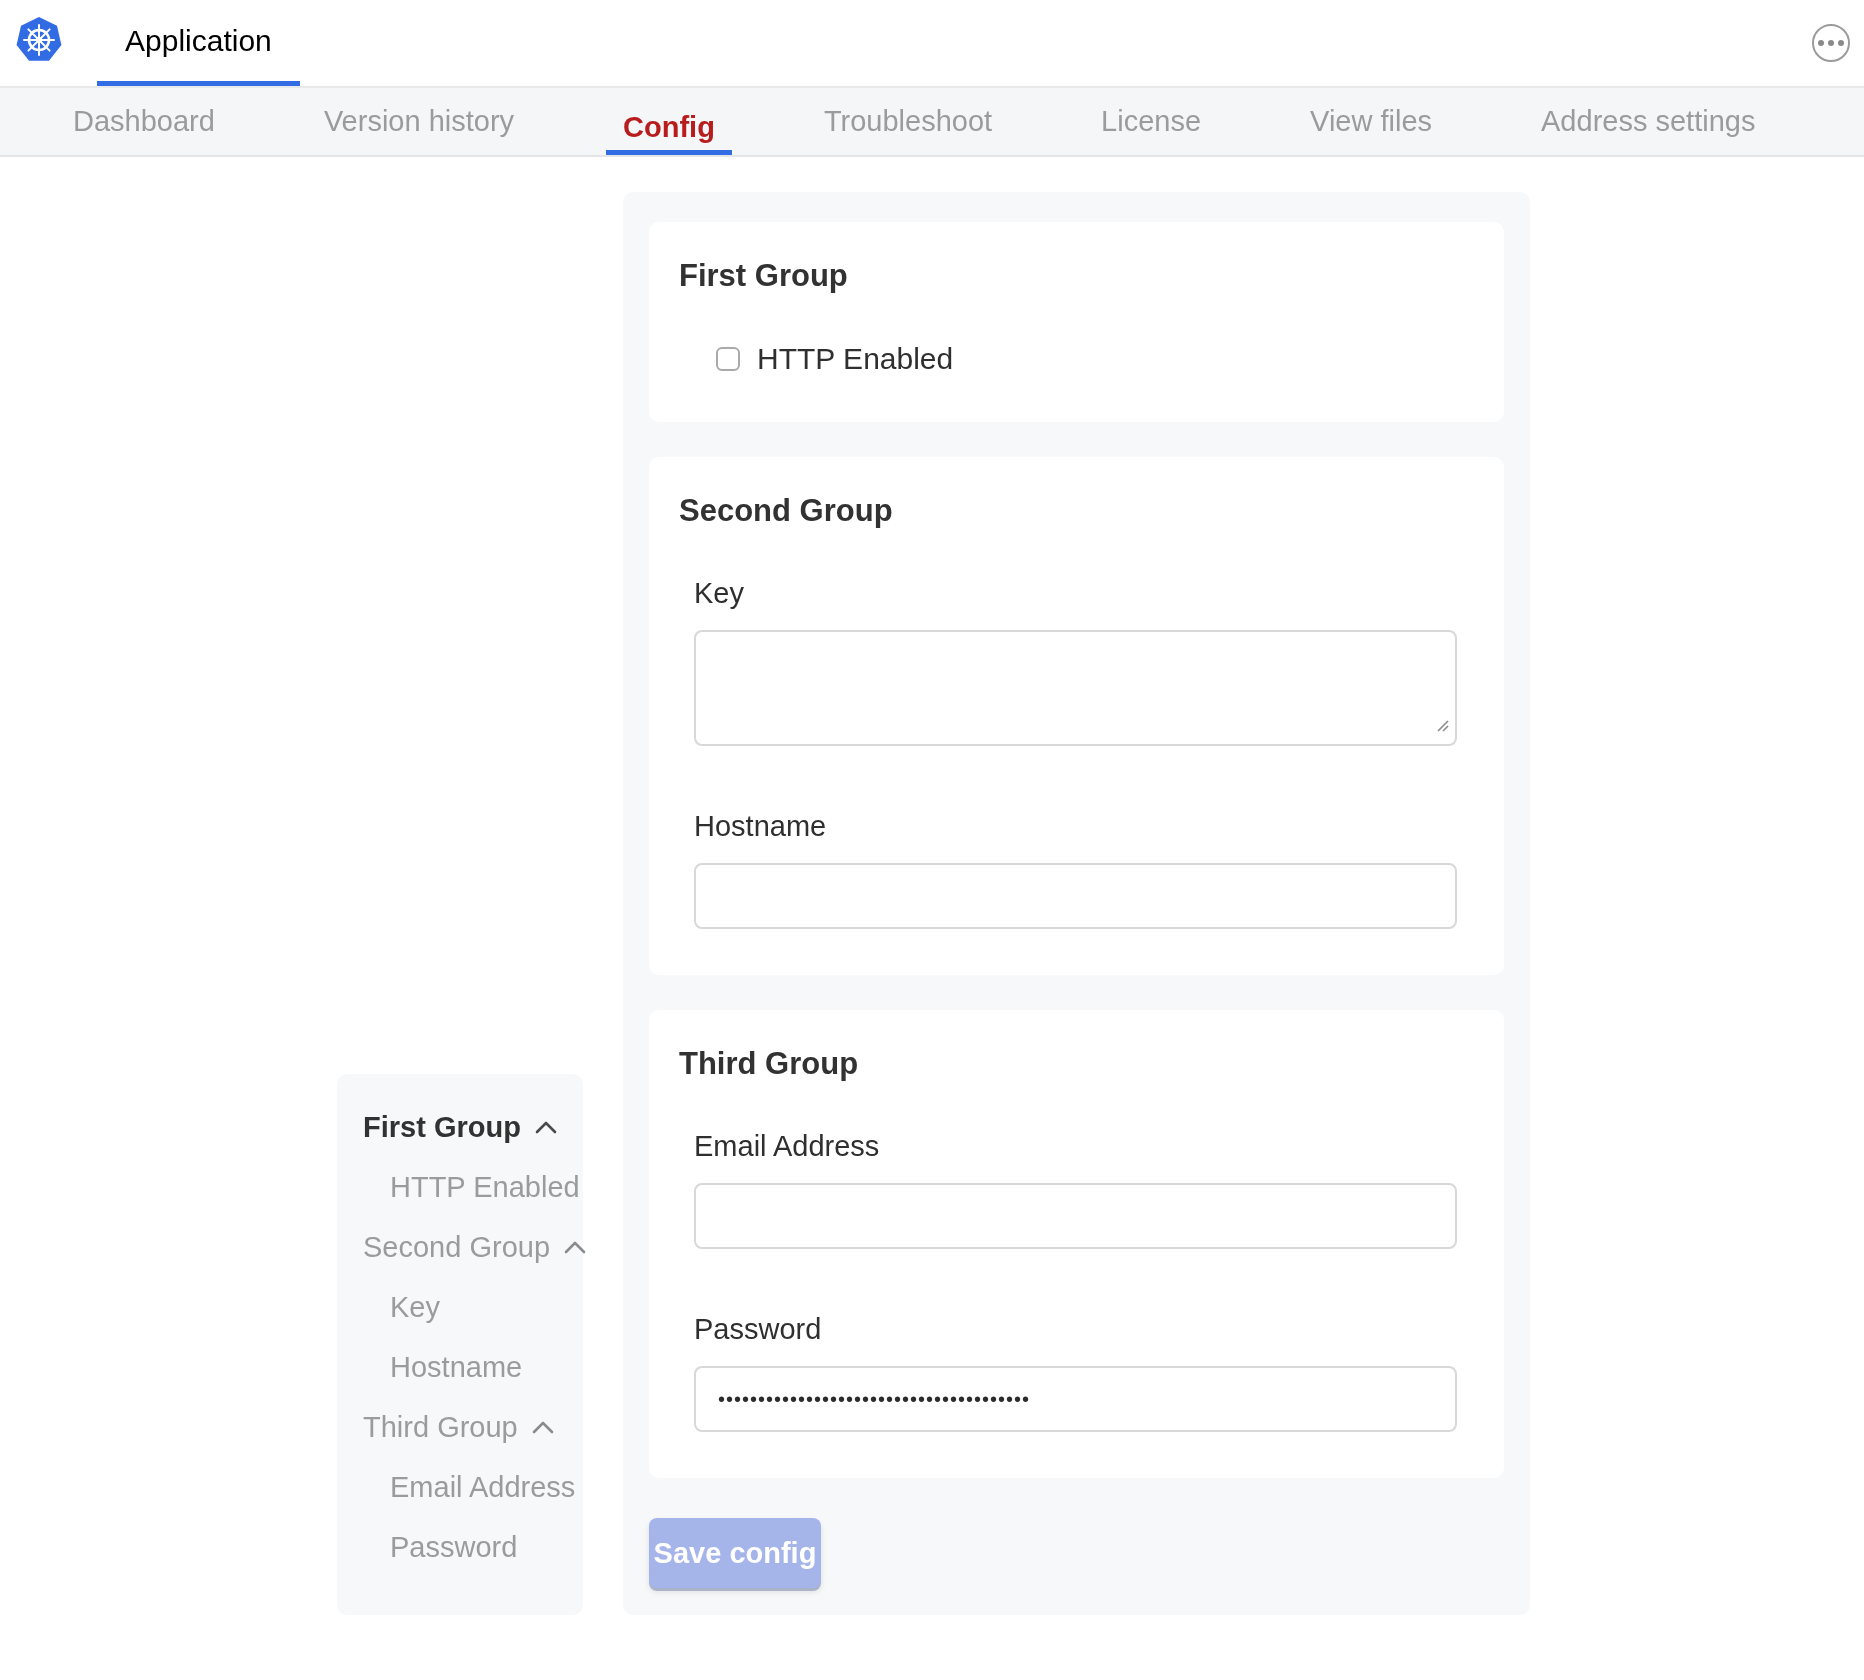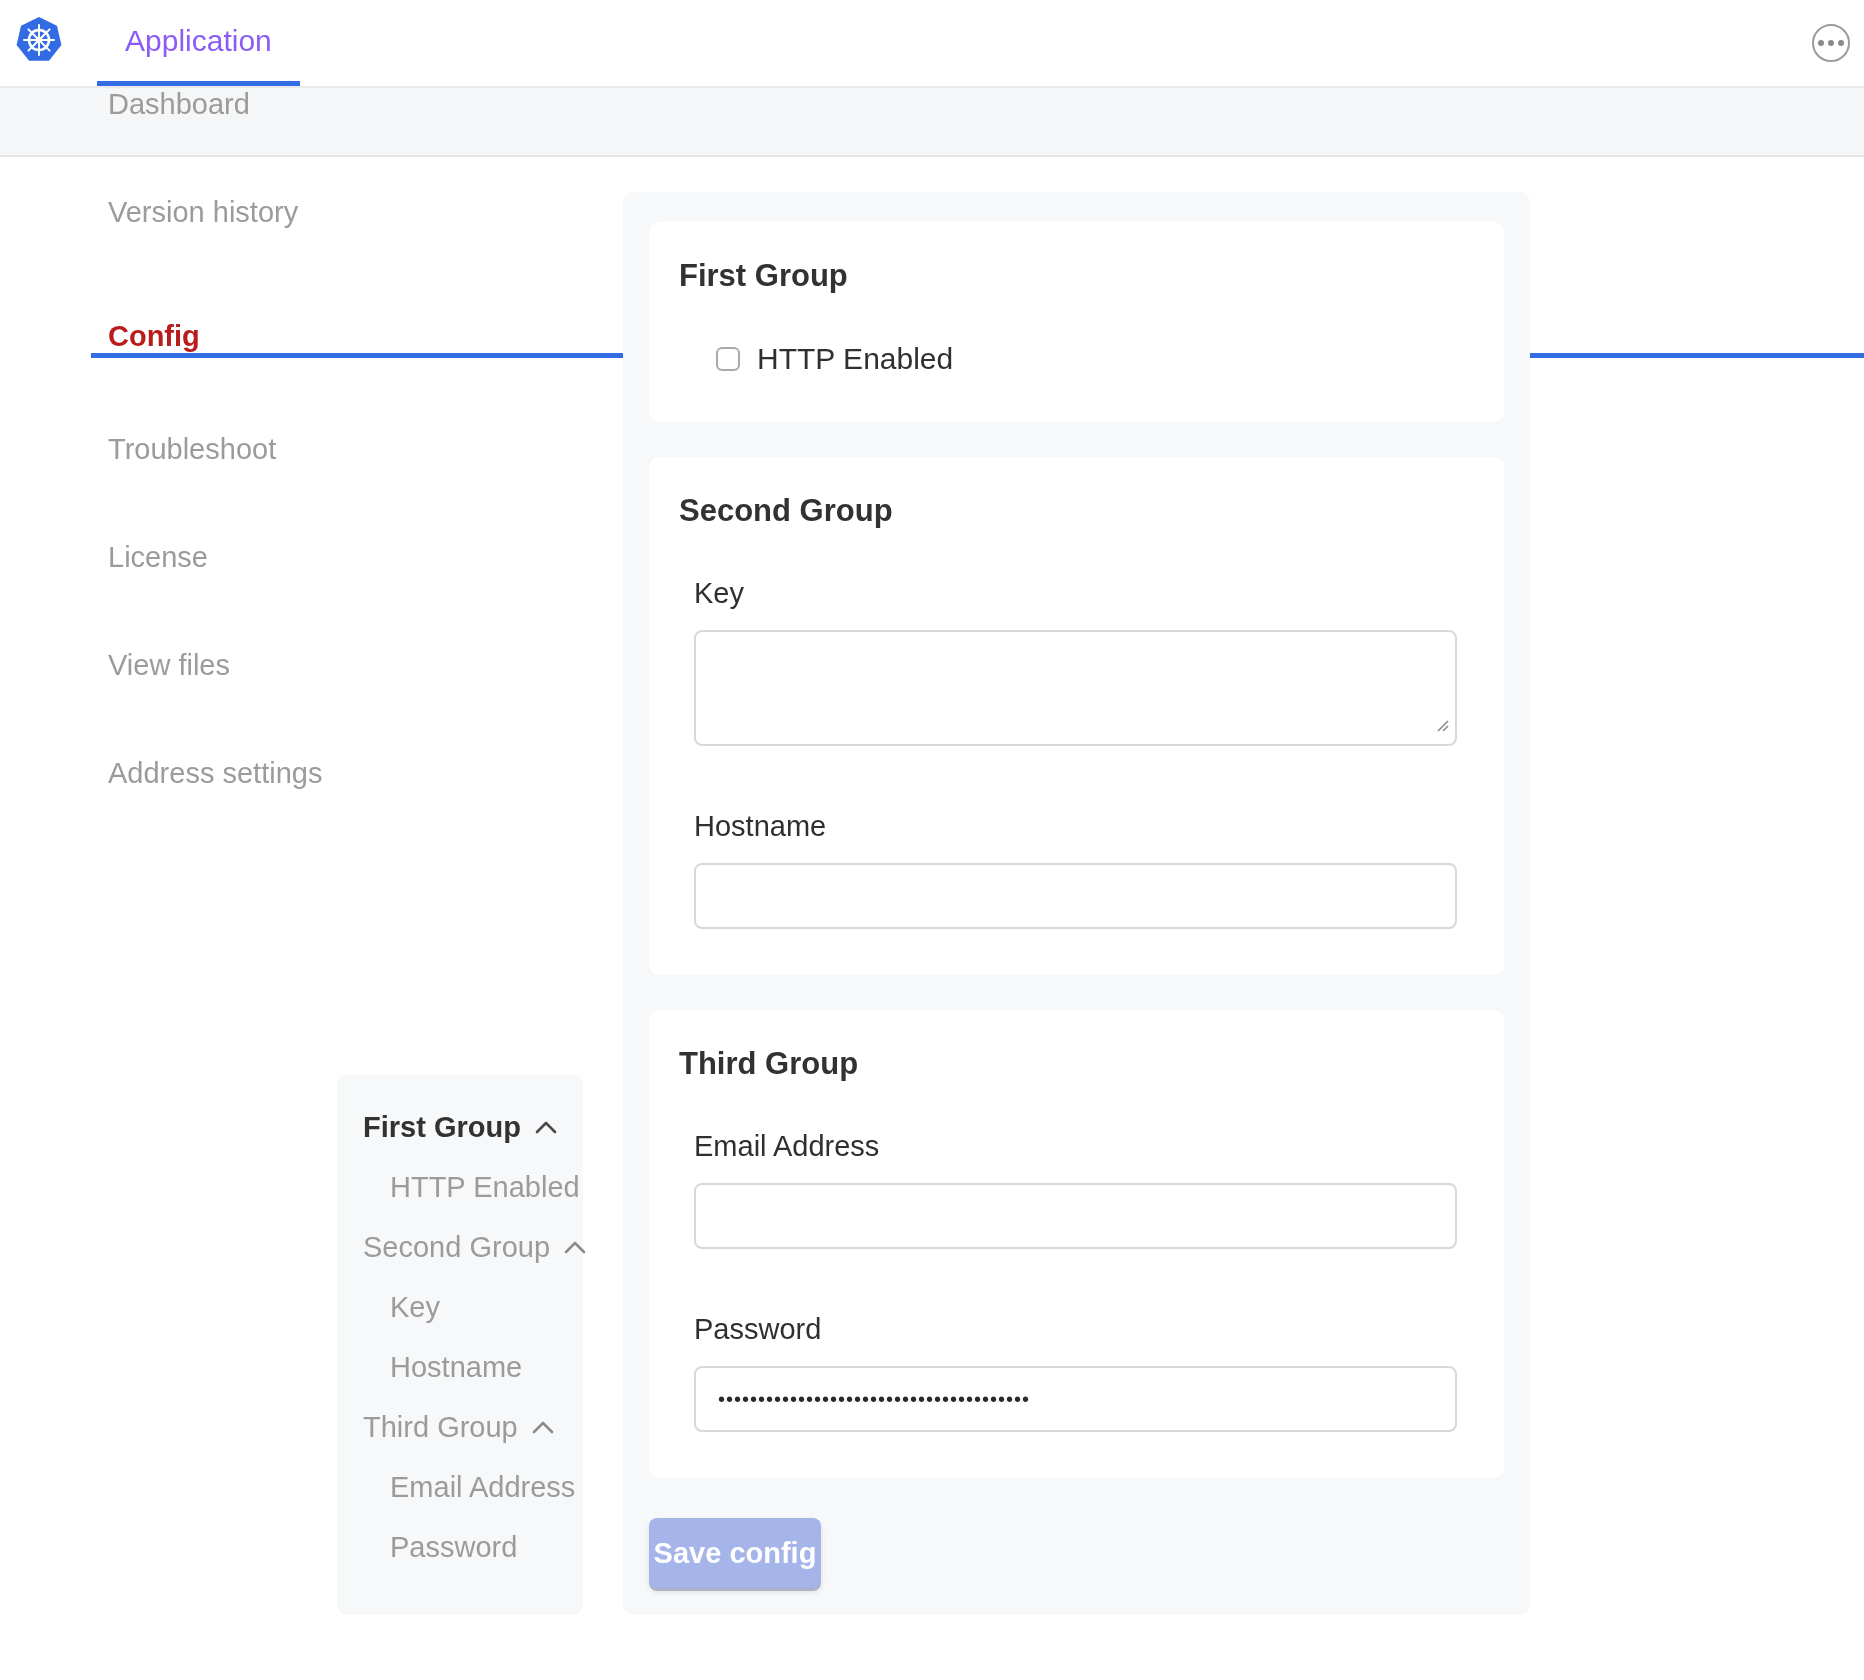--- a/index.html
+++ b/index.html
@@ -4,31 +4,31 @@
 <style>
   * { margin:0; padding:0; box-sizing:border-box; }
   html,body { width:1864px; height:1680px; background:#ffffff;
     font-family:"Liberation Sans", sans-serif; color:#323232; overflow:hidden; }
 
   
   .topbar { height:88px; background:#fff; border-bottom:2px solid #e7e9ea;
     display:flex; align-items:stretch; }
   .logo { width:46px; height:46px; margin:17px 0 0 16px; flex:0 0 auto; }
   .app-tab { margin-left:35px; padding:0 28px; display:flex; align-items:center;
-    border-bottom:5px solid #326de6; font-size:30px; font-weight:500; color:#8b5cf6;
+    border-bottom:5px solid #326de6; font-size:30px; font-weight:500; color:#000000;
     cursor:pointer; }
   .more-btn { margin-left:auto; align-self:center; margin-right:14px;
     width:38px; height:38px; border-radius:50%; border:2px solid #9b9b9b;
     background:#fff; display:flex; align-items:center; justify-content:center;
     gap:4px; cursor:pointer; }
   .more-btn i { width:6px; height:6px; border-radius:50%; background:#8a8a8a; }
 
   
   .subnav { height:69px; background:#f5f6f7; border-bottom:2px solid #e3e5e7;
-    display:flex; align-items:stretch; padding-left:91px; gap:75px;flex-direction:column; }
+    display:flex; align-items:stretch; padding-left:56px; gap:75px; }
   .nav-tab { display:flex; align-items:center; padding:0 17px; font-size:29px;
     color:#9b9b9b; cursor:pointer; white-space:nowrap; }
   .nav-tab.active { color:#b91c1c; font-weight:700; border-bottom:5px solid #326de6;margin-top:16px; }
 
   
   .content { display:flex; align-items:flex-end; margin:35px 0 0 337px; gap:40px; }
 
   .side-panel { width:246px; background:#f6f8fa; border-radius:10px;
     padding:23px 0 38px 0; }
   .side-item { height:60px; display:flex; align-items:center; padding-left:26px;

